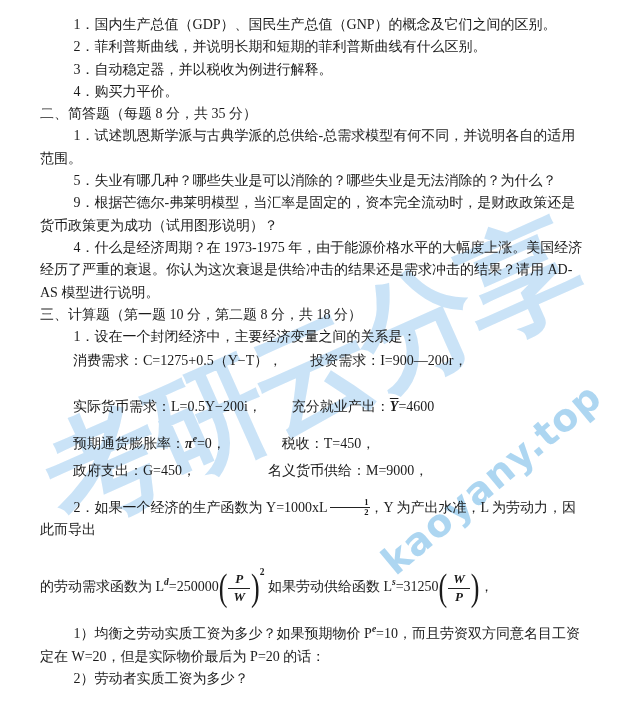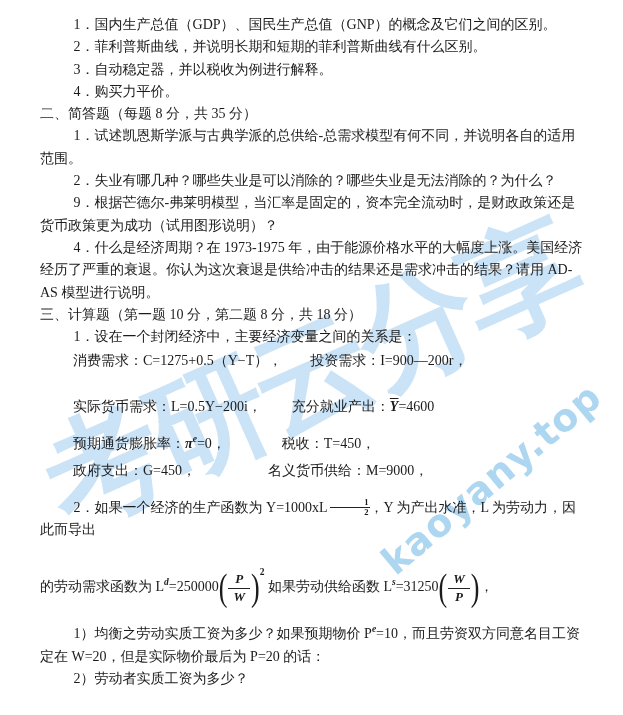--- a/index.html
+++ b/index.html
@@ -76,21 +76,21 @@
 
   <div class="content">
 
     <p class="ind">1．国内生产总值（GDP）、国民生产总值（GNP）的概念及它们之间的区别。</p>
     <p class="ind">2．菲利普斯曲线，并说明长期和短期的菲利普斯曲线有什么区别。</p>
     <p class="ind">3．自动稳定器，并以税收为例进行解释。</p>
     <p class="ind">4．购买力平价。</p>
 
     <p>二、简答题（每题 8 分，共 35 分）</p>
     <p class="ind">1．试述凯恩斯学派与古典学派的总供给-总需求模型有何不同，并说明各自的适用范围。</p>
-    <p class="ind">2．失业有哪几种？哪些失业是可以消除的？哪些失业是无法消除的？为什么？</p>
+    <p class="ind">5．失业有哪几种？哪些失业是可以消除的？哪些失业是无法消除的？为什么？</p>
     <p class="ind">9．根据芒德尔-弗莱明模型，当汇率是固定的，资本完全流动时，是财政政策还是货币政策更为成功（试用图形说明）？</p>
     <p class="ind">4．什么是经济周期？在 1973-1975 年，由于能源价格水平的大幅度上涨。美国经济经历了严重的衰退。你认为这次衰退是供给冲击的结果还是需求冲击的结果？请用 AD-AS 模型进行说明。</p>
 
     <p>三、计算题（第一题 10 分，第二题 8 分，共 18 分）</p>
     <p class="ind">1．设在一个封闭经济中，主要经济变量之间的关系是：</p>
 
     <div class="frow mt2">
       <span>消费需求：</span><span class="ltx fr-gap1">C=1275+0.5（Y−T），</span><span>投资需求：</span><span class="ltx">I=900—200r，</span>
     </div>
 

